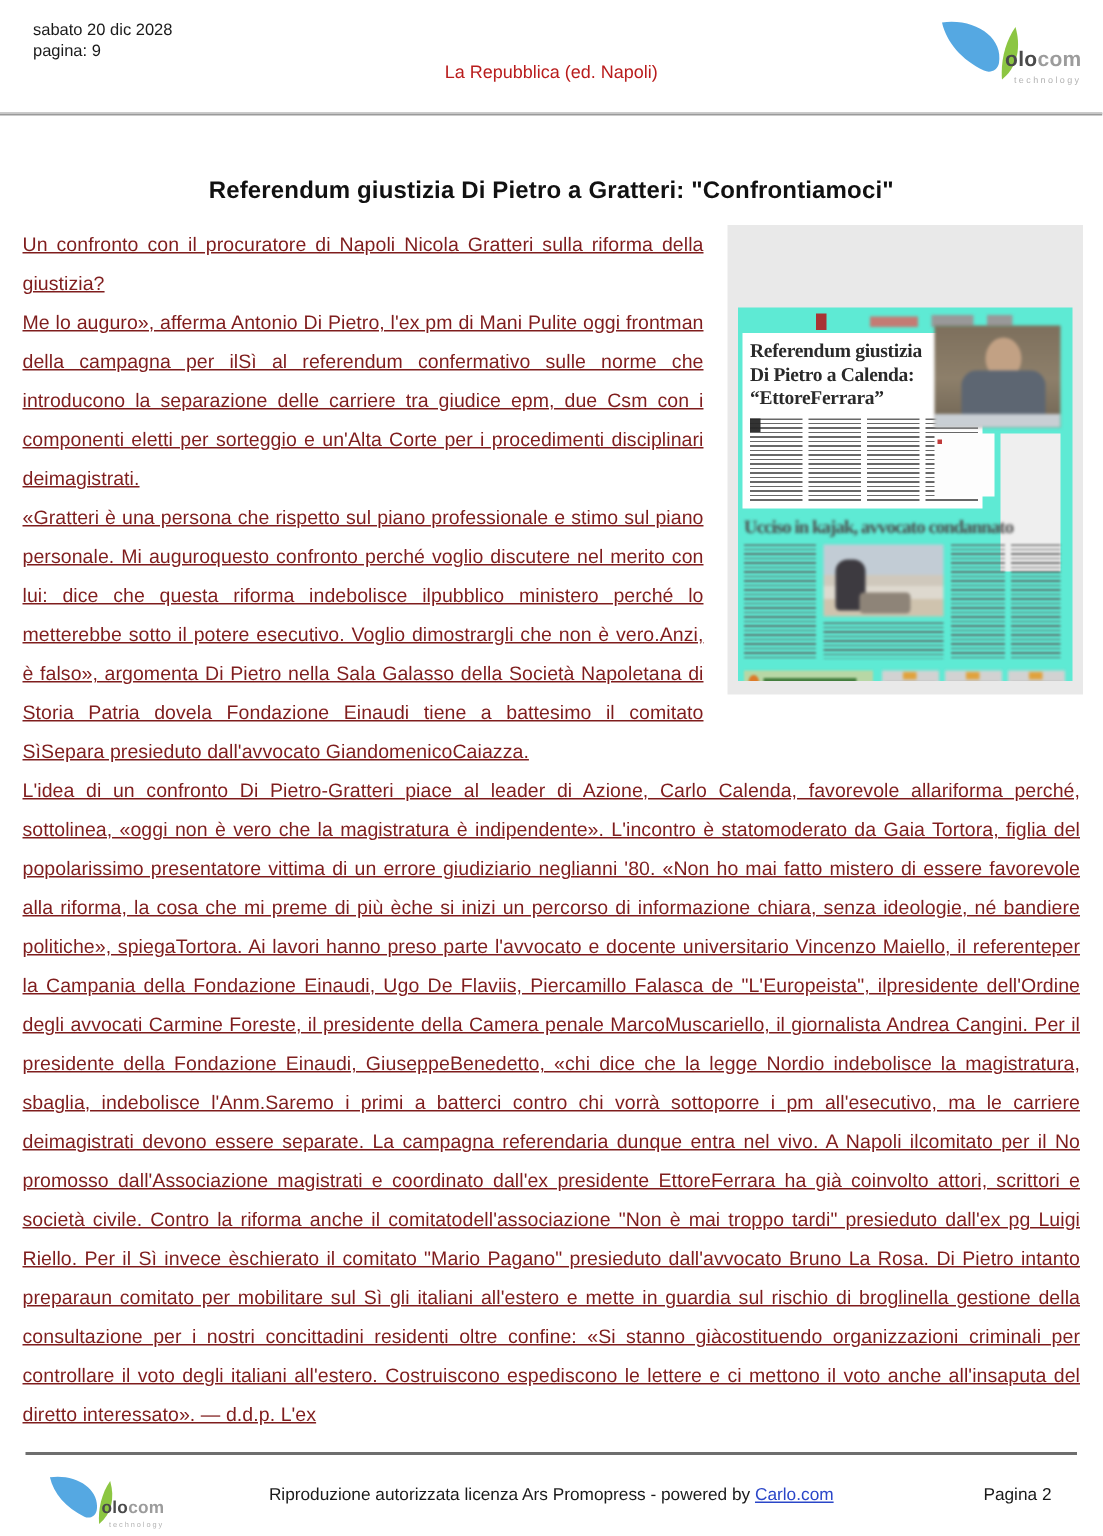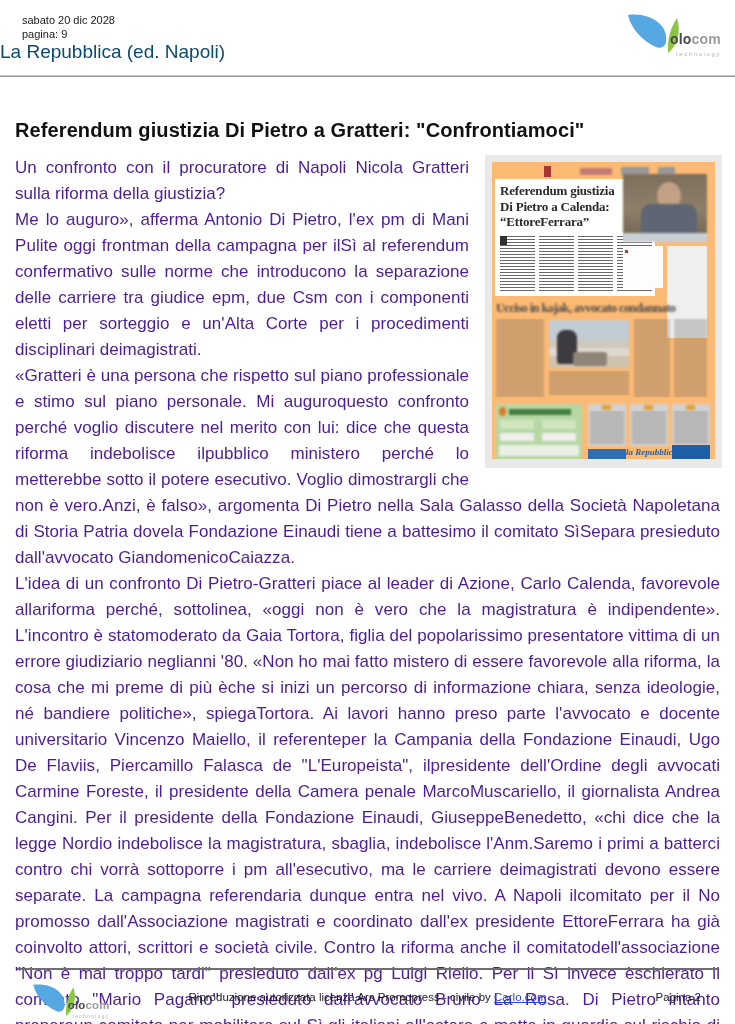--- a/index.html
+++ b/index.html
@@ -14,56 +14,56 @@
   }
 
   
   .hdr { position: relative; height: 77px; }
   .hdr-meta {
     position: absolute; left: 22px; top: 14px;
     font-size: 11px; line-height: 13.5px; color: #1a1a1a;
   }
   .hdr-source {
     position: absolute; left: 0; right: 0; top: 41px;
-    text-align: left; font-size: 19px; color: #0c4a6e;
+    text-align: center; font-size: 12px; color: #b91c1c;
   }
   .hdr-rule {
     position: absolute; left: 0; right: 0; bottom: 0;
     height: 2px; background: #9a9a9a; border-top: 1px solid #c7c7c7;
   }
 
   
   .logo { display: flex; align-items: flex-start; }
   .logo svg { display: block; }
   .logo-name { margin-left: -16px; margin-top: 20px; font-size: 14px; line-height: 14px; letter-spacing: .2px; }
   .logo-name b { color: #4a4a4a; font-weight: bold; }
   .logo-name span { color: #9c9c9c; font-weight: bold; }
   .logo-tag { font-size: 6px; color: #b3b3b3; letter-spacing: 1.6px; text-align: right; margin-top: 1px; }
   .hdr .logo { position: absolute; right: 14px; top: 12px; }
   .ftr .logo { transform: scale(.82); transform-origin: left center; }
 
   
   .article { padding: 0 15px; }
   .article h1 {
     margin: 0; padding: 42px 0 13px;
-    font-size: 20px; font-weight: bold; color: #111; letter-spacing: .1px;
+    font-size: 16px; font-weight: bold; color: #111; letter-spacing: .1px; text-align: center;
   }
   .article p {
-    margin: 0; font-size: 17px; line-height: 26px;
-    text-align: justify; color: #4c1d95; letter-spacing: .05px;
+    margin: 0; font-size: 13px; line-height: 26px;
+    text-align: justify; color: #7f1d1d; letter-spacing: .05px; text-decoration: underline;
   }
 
   
   .clipping {
     float: right; width: 237px; height: 313px;
     margin: 0 -2px 12px 16px;
     background: #e9e9e9; position: relative;
     cursor: pointer;
   }
-  .clip-page { position: absolute; inset: 7px 7px 9px 7px; background: #fdba74; overflow: hidden; }
+  .clip-page { position: absolute; inset: 7px 7px 9px 7px; background: #5eead4; overflow: hidden; margin-top: 48px; }
   .abs { position: absolute; }
 
   
   .tx  { background-image: repeating-linear-gradient(180deg, rgba(40,40,40,.7) 0 1px, transparent 1px 3px); }
   .txg { background-image: repeating-linear-gradient(180deg, rgba(92,92,92,.85) 0 1px, transparent 1px 3px); filter: blur(.8px); }
 
   
   .m-emblem { left: 52px; top: 4px; width: 7px; height: 11px; background: #a83434; filter: blur(.5px); }
   .m-red    { left: 88px; top: 6px; width: 32px; height: 7px; background: #c47b74; filter: blur(1.2px); }
   .m-g1     { left: 129px; top: 5px; width: 28px; height: 8px; background: #999; filter: blur(1.2px); }
@@ -247,16 +247,16 @@
     <div class="logo">
       <svg width="62" height="48" viewBox="0 0 62 48">
         <path d="M4,3 C26,0 45,13 42,30 C41,35 36,37 32,35 C17,28 7,16 4,3 Z" fill="#55a8e2"></path>
         <path d="M53,6 C57,20 54,33 44,41 C43,29 46,16 53,6 Z" fill="#8cc642"></path>
       </svg>
       <div class="logo-name">
         <b>olo</b><span>com</span>
         <div class="logo-tag">technology</div>
       </div>
     </div>
-    <div class="ftr-center"><span>Riproduzione autorizzata licenza Ars Promopress - civile by </span><a>Carlo.com</a></div>
+    <div class="ftr-center"><span>Riproduzione autorizzata licenza Ars Promopress - powered by </span><a>Carlo.com</a></div>
     <div class="ftr-page">Pagina 2</div>
   </div>
 </div>
 
 </body></html>

